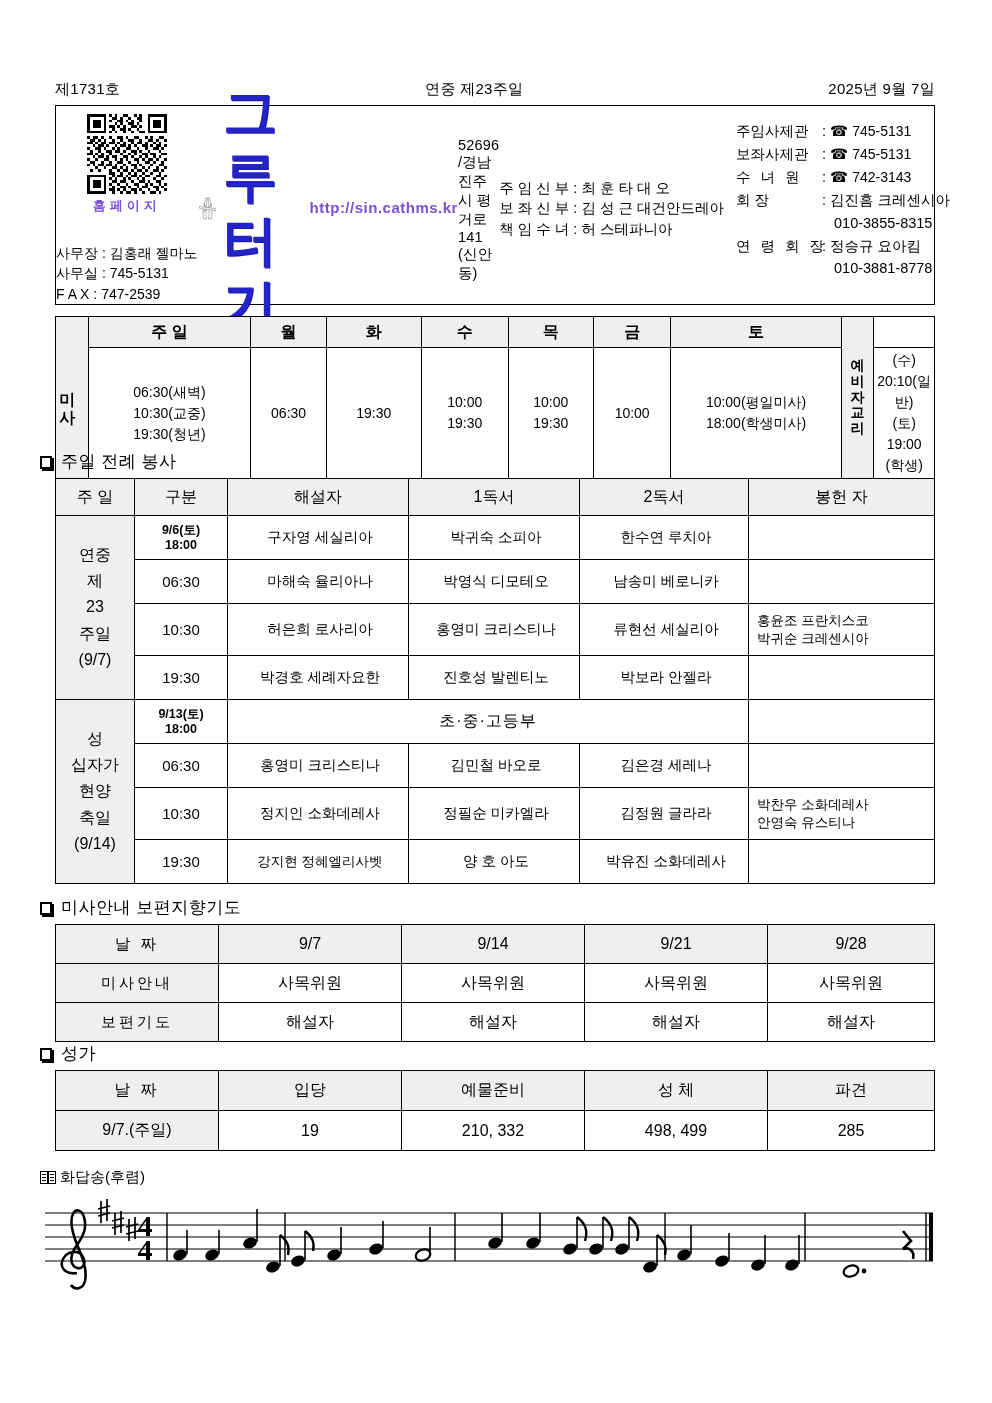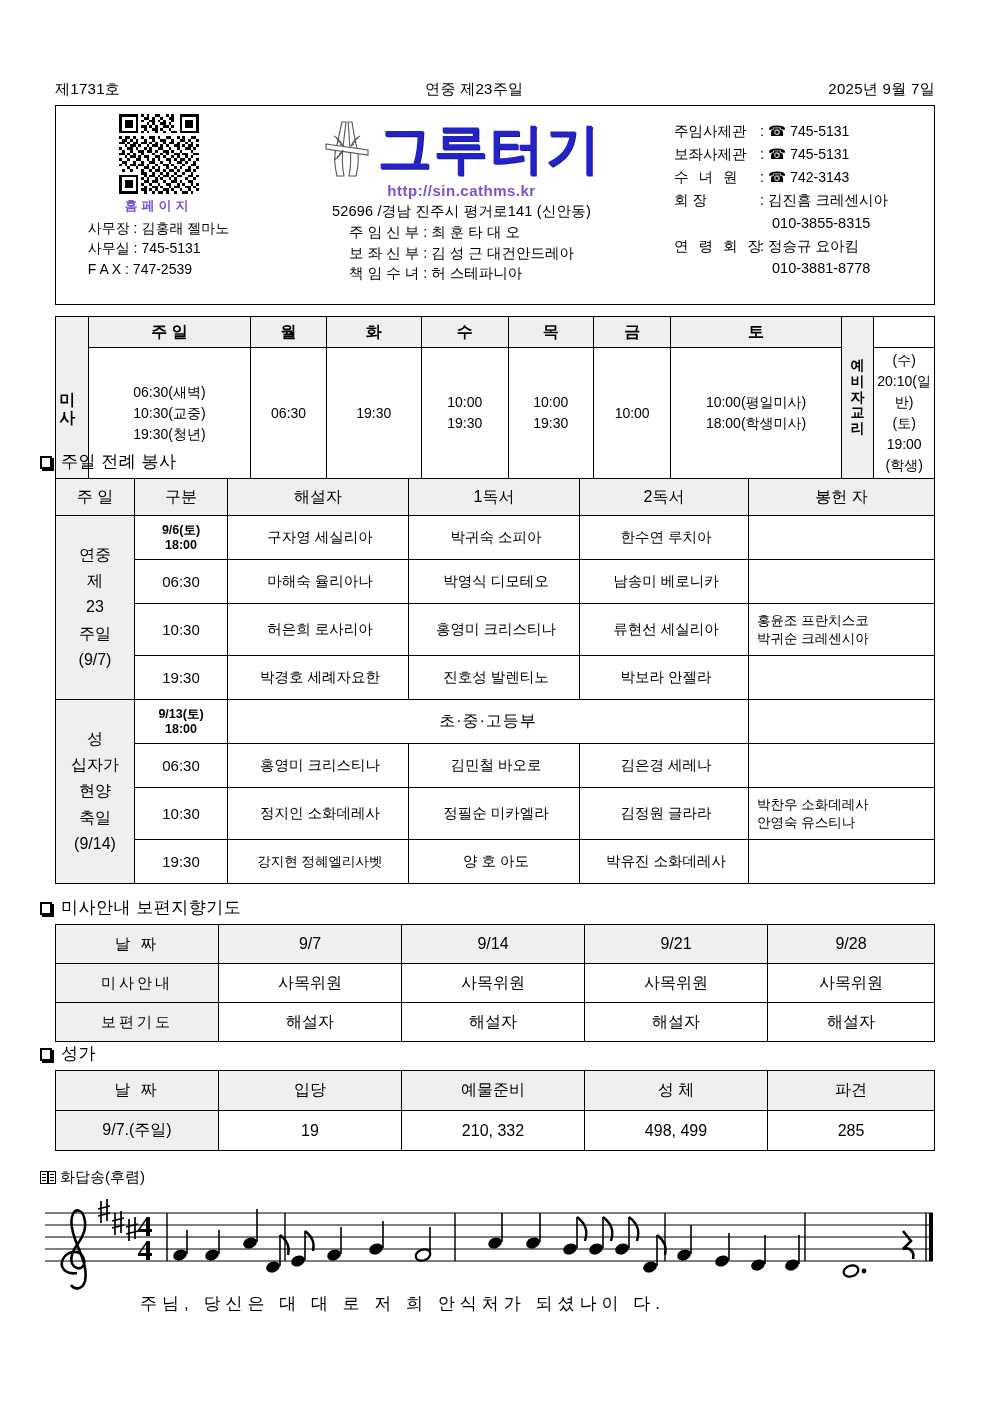--- a/index.html
+++ b/index.html
@@ -24,24 +24,24 @@
   
   .masthead{
     position:absolute;left:55px;top:105px;width:880px;height:200px;
     border:1.5px solid #000;box-sizing:border-box;
     display:flex;
   }
   .mh-left{width:205px;display:flex;flex-direction:column;align-items:center;padding-top:8px;box-sizing:border-box;}
   .qr{width:80px;height:80px;}
   .qr svg{display:block;}
   .homepage{color:#7b4fd6;font-size:13px;font-weight:bold;letter-spacing:4px;margin-top:3px;}
-  .office{margin-top:3px;font-size:14px;line-height:1.45;text-align:left;}
+  .office{margin-top:28px;font-size:14px;line-height:1.45;text-align:left;}
   .office div{white-space:nowrap;}
 
-  .mh-mid{flex:1;display:flex;flex-direction:column;align-items:center;padding-top:6px;box-sizing:border-box;}
+  .mh-mid{flex:1;display:flex;flex-direction:row;align-items:center;padding-top:6px;box-sizing:border-box;}
   .titlerow{display:flex;align-items:center;justify-content:center;height:72px;}
   .logo{width:50px;height:64px;margin-right:6px;}
   .brand{
     font-size:54px;font-weight:bold;color:#2323c8;letter-spacing:2px;
     line-height:64px;
     text-shadow:1px 1px 0 #1a1aa8;
   }
   .url{color:#7b4fd6;font-size:15px;font-weight:bold;letter-spacing:.5px;margin-top:-2px;}
   .addr{font-size:14.5px;margin-top:3px;letter-spacing:.2px;}
   .priests{font-size:14.5px;line-height:1.42;margin-top:1px;}
@@ -808,15 +808,14 @@
           <ellipse cx="806" cy="76" rx="7.5" ry="5.4" transform="rotate(-20 806 76)" fill="none" stroke="#000" stroke-width="2.2"></ellipse>
           <circle cx="819" cy="76" r="2.4"></circle>
         </g>
 
       <g stroke="#000" stroke-width="2.6" fill="none">
         <path d="M858 36 L866 46 L858 54 C864 52 870 56 868 64"></path>
       </g>
     </g>
   </svg>
 
-  <div class="lyrics">주님, 당신은 대 대 로   저 희 안식처가 되셨나이 다.</div>
 
 </div>
 
 </body></html>

